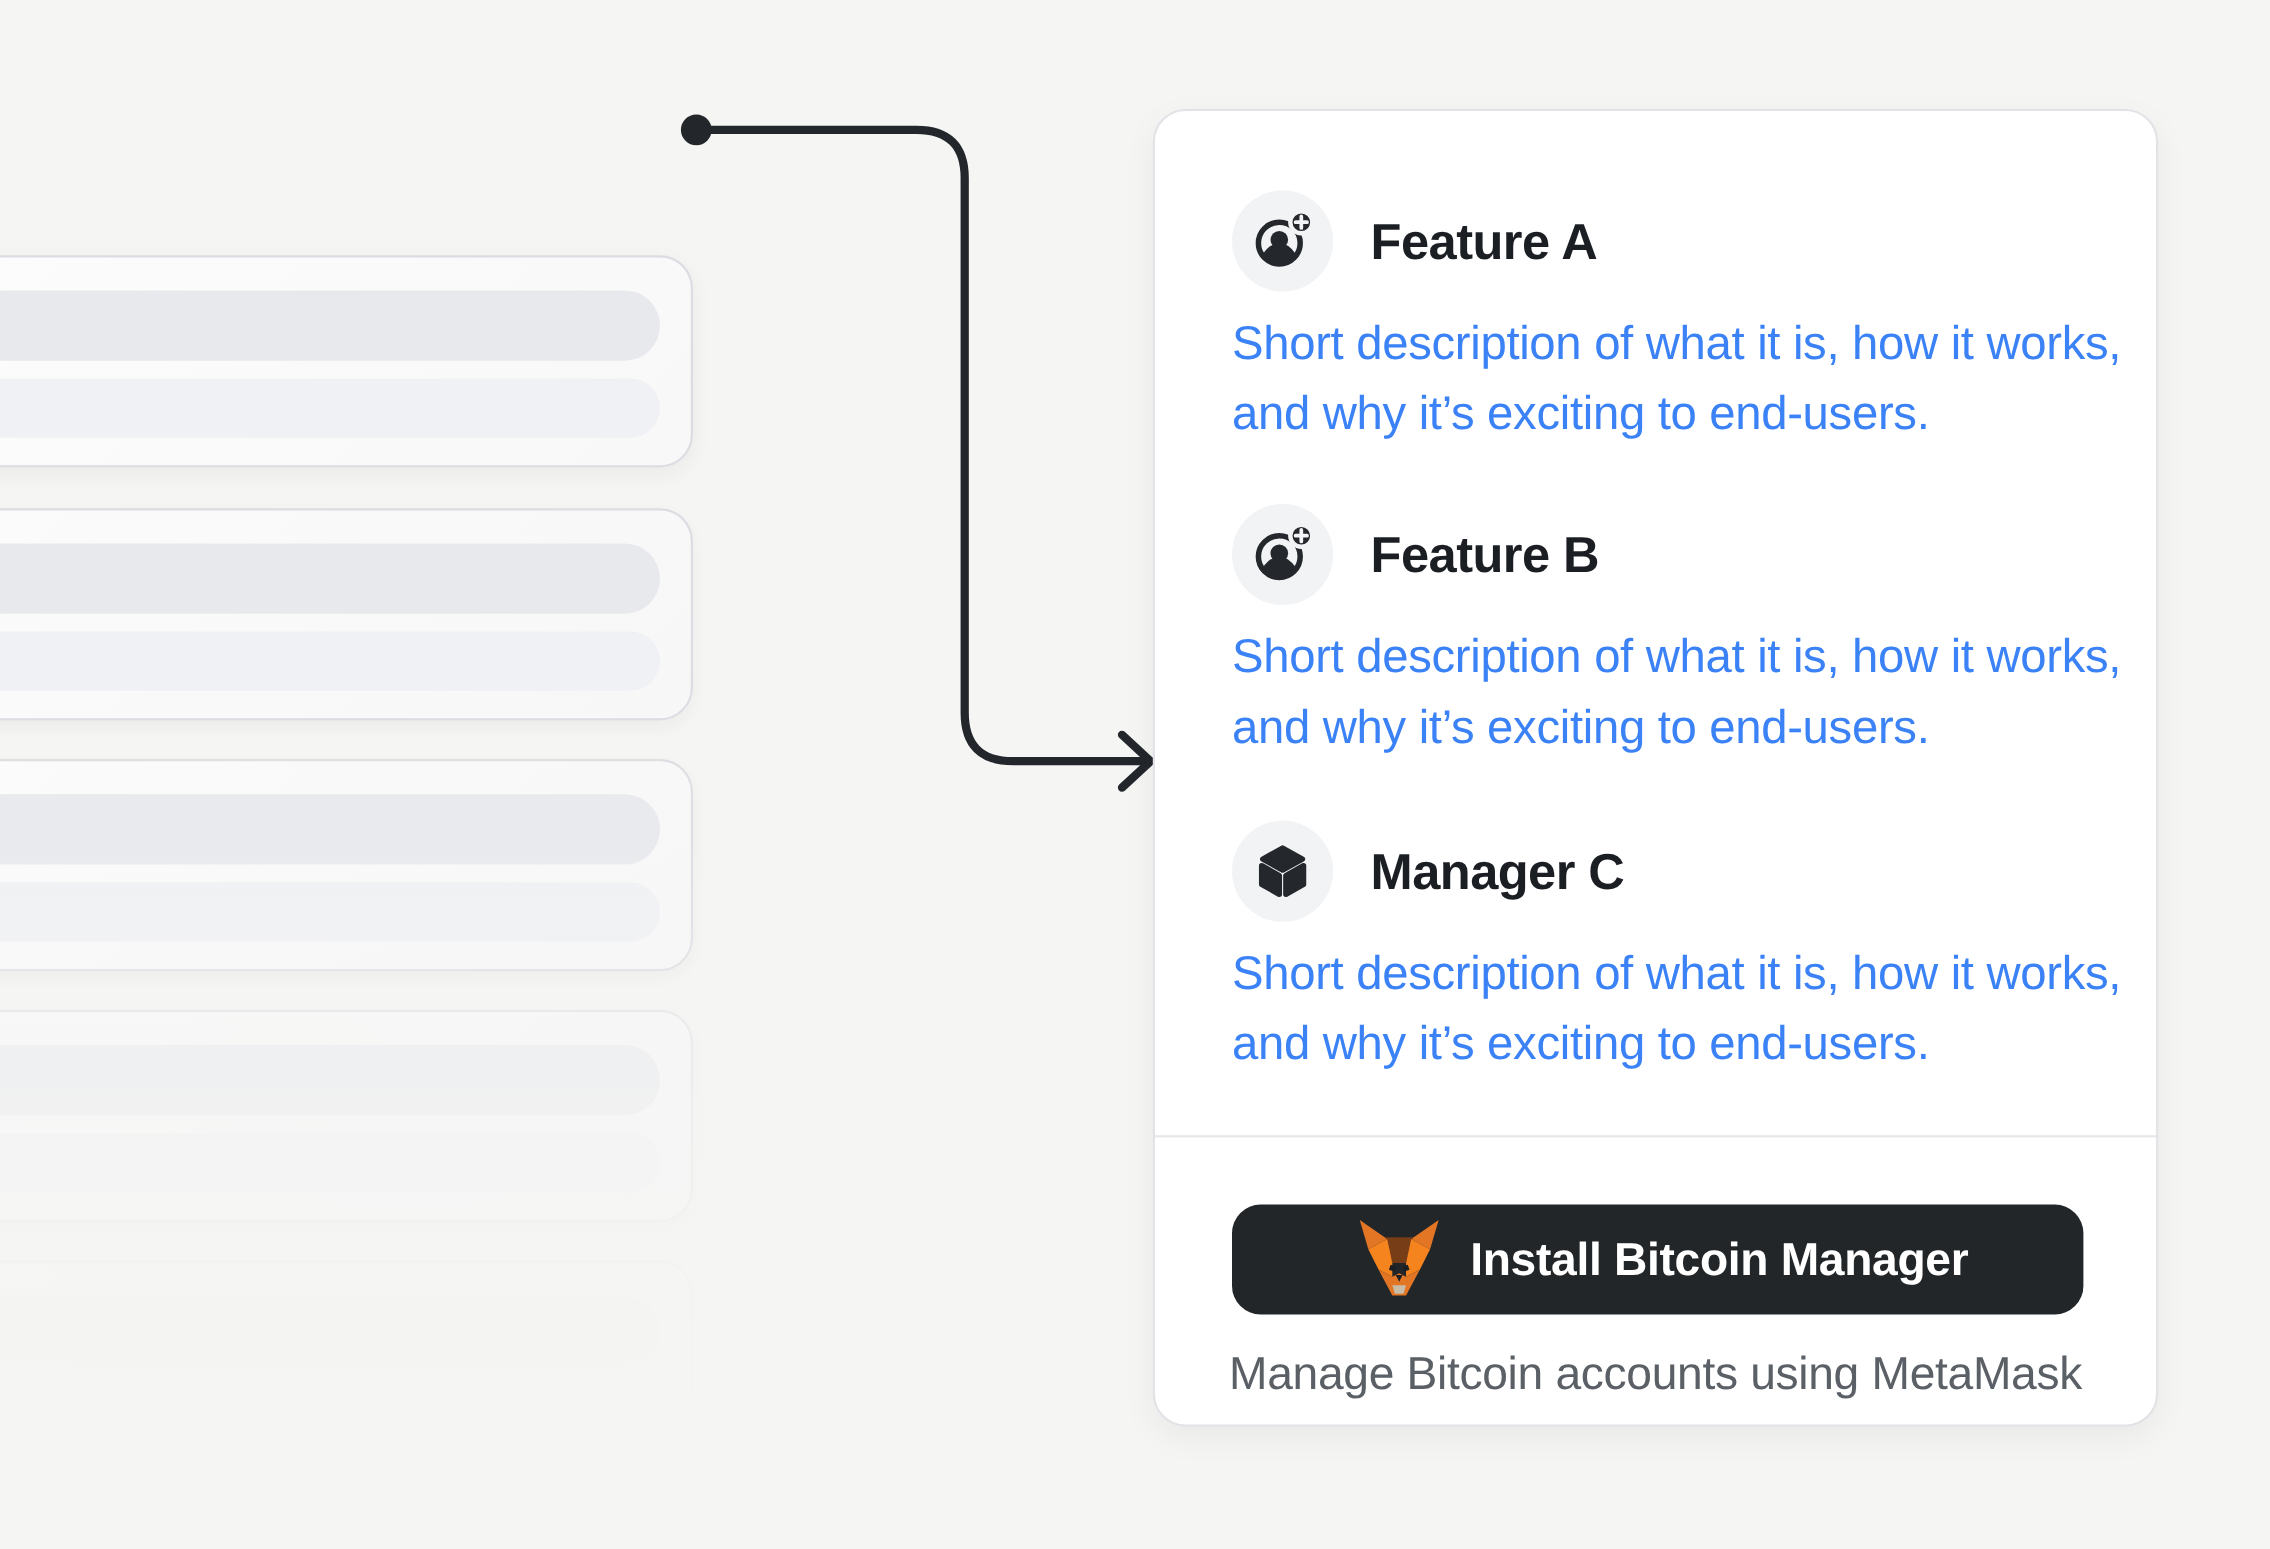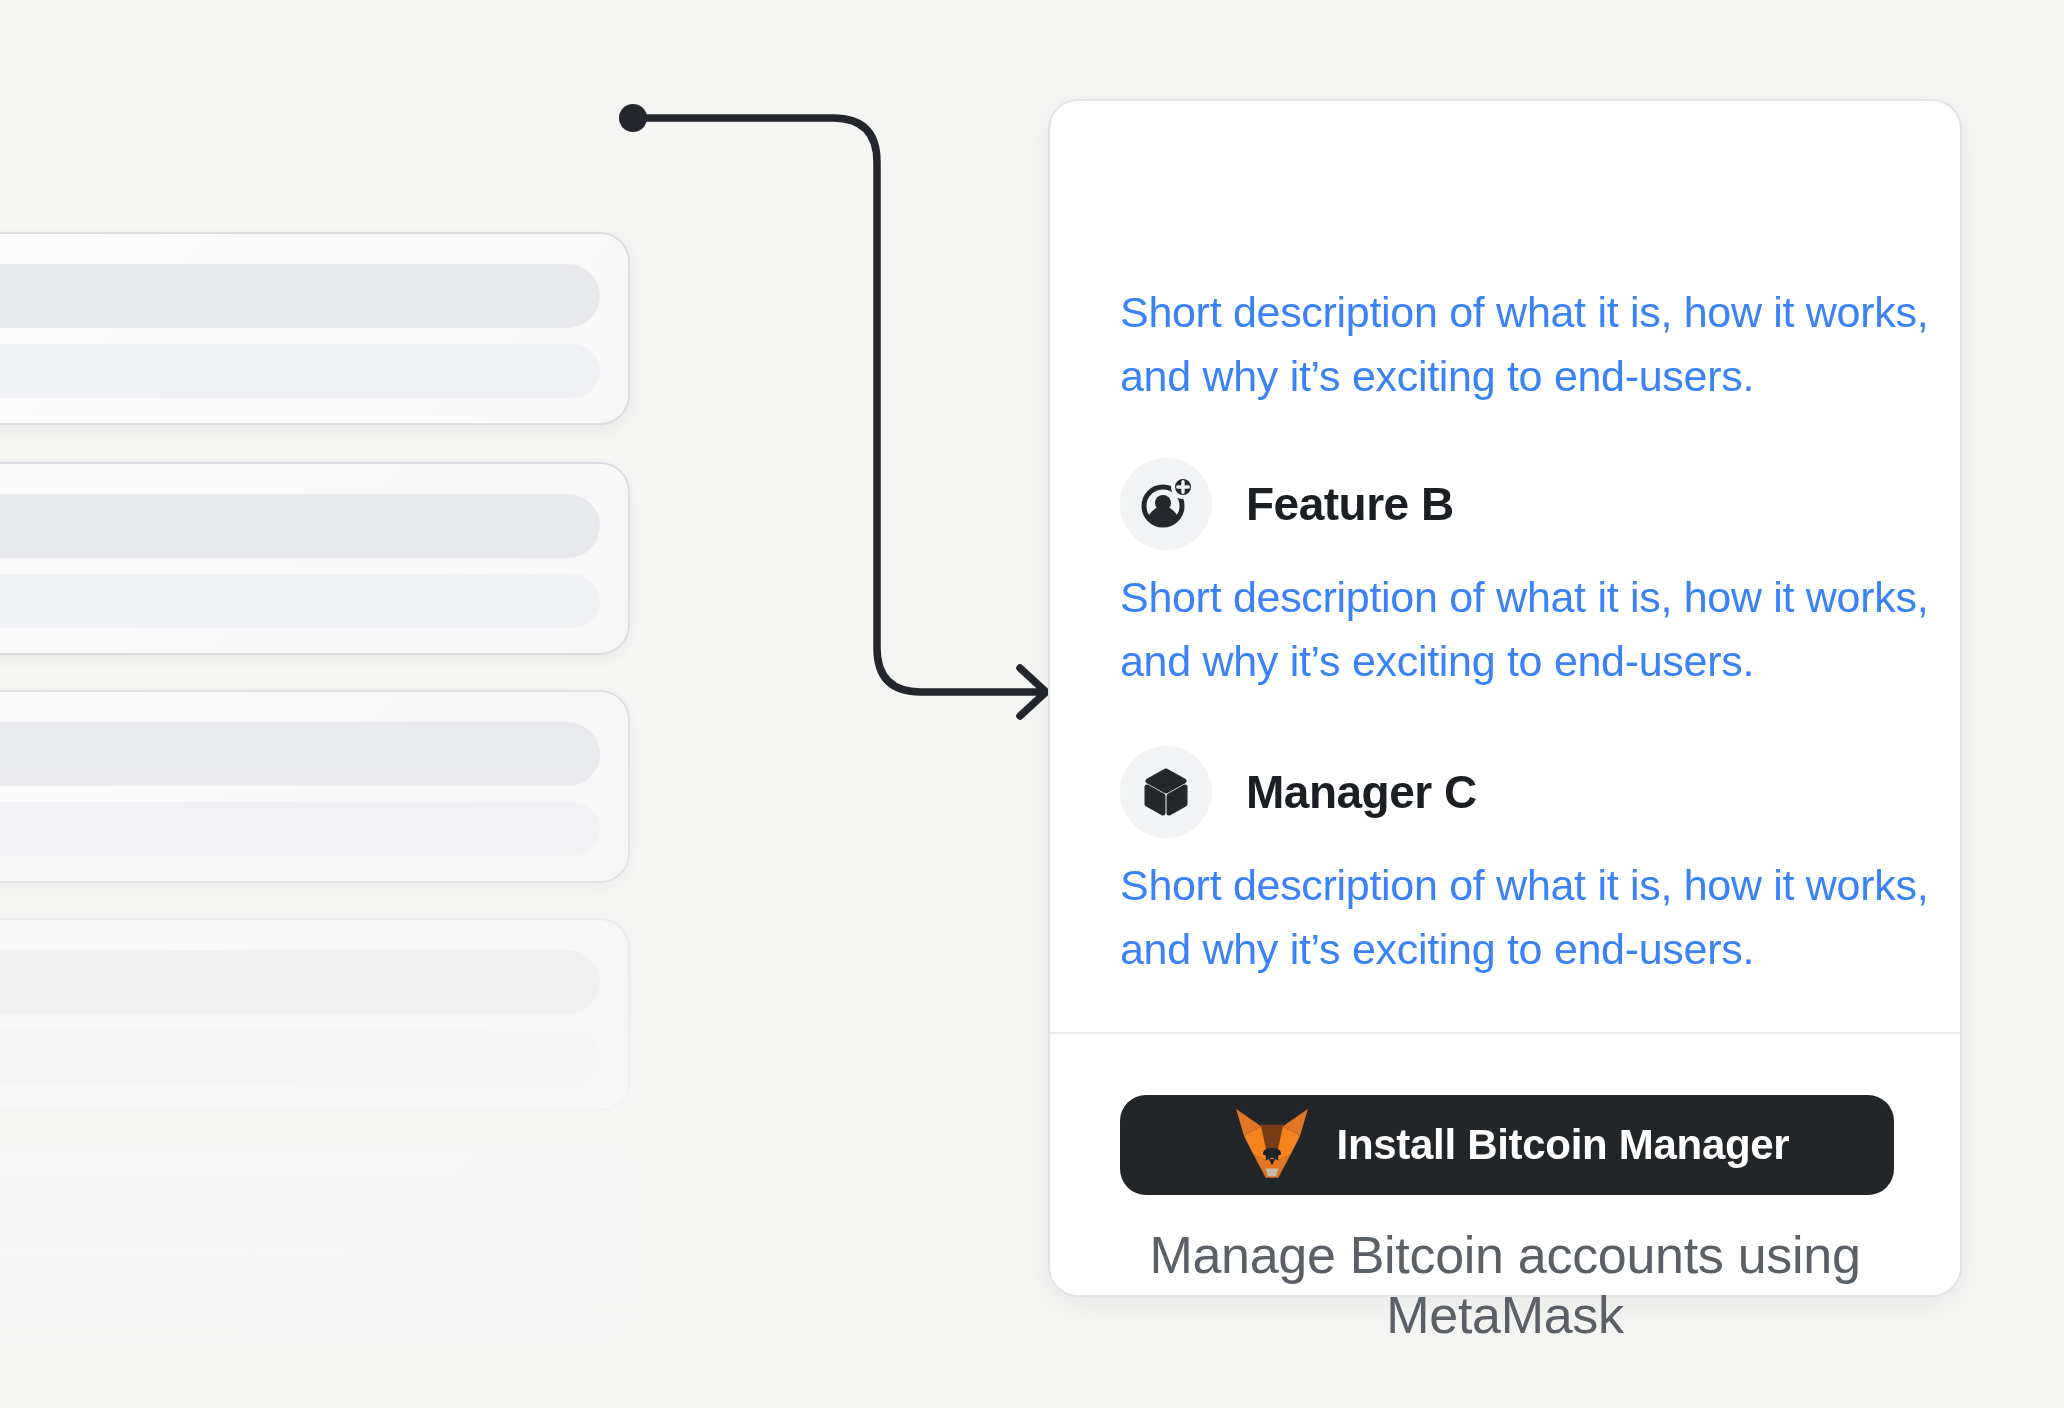--- a/index.html
+++ b/index.html
@@ -69,21 +69,21 @@
 
   .install-button{
     position:absolute;left:70px;top:994px;width:774px;height:100px;
     background:#232629;border:none;border-radius:26px;cursor:pointer;
     display:flex;align-items:center;justify-content:center;gap:26px;
     color:#ffffff;font-family:inherit;font-size:42px;font-weight:700;letter-spacing:-.3px;padding-left:14px;
   }
   .install-button .fox{flex:0 0 auto;display:block;}
   .panel-caption{
     position:absolute;left:0;top:1124px;width:100%;text-align:center;
-    font-size:52px;color:#5b6067;letter-spacing:-.3px;
+    font-size:42px;color:#5b6067;letter-spacing:-.3px;
   }
 </style>
 </head>
 <body>
 
 <div class="stage">
 
   <div class="skeleton-col">
     <div class="skeleton-card sk1">
       <div class="bar bar1"></div>
@@ -110,20 +110,32 @@
 
 
   <svg class="connector" viewBox="0 0 2064 1408" fill="none">
     <circle cx="633" cy="118" r="14" fill="#23272c"></circle>
     <path d="M 633 118 L 833 118 Q 877 118 877 162 L 877 648 Q 877 692 921 692 L 1040 692" stroke="#23272c" stroke-width="7.5" stroke-linecap="round" stroke-linejoin="round"></path>
     <path d="M 1020 668 L 1046 692 L 1020 716" stroke="#23272c" stroke-width="7.5" stroke-linecap="round" stroke-linejoin="round"></path>
   </svg>
 
   <div class="panel-card">
 
+    <div class="feature-row row-a">
+      <div class="icon-circle">
+        <svg width="56" height="56" viewBox="0 0 56 56" fill="none">
+          <circle cx="25" cy="30" r="19" stroke="#24272b" stroke-width="5"></circle>
+          <circle cx="25" cy="27" r="8" fill="#24272b"></circle>
+          <path d="M10 40 A19 19 0 0 0 40 40 Q33 30 25 30 Q17 30 10 40 Z" fill="#24272b"></path>
+          <circle cx="45" cy="11" r="10" fill="#24272b" stroke="#f2f3f5" stroke-width="4"></circle>
+          <path d="M45 5.8 V16.2 M39.8 11 H50.2" stroke="#f2f3f5" stroke-width="3.4" stroke-linecap="round"></path>
+        </svg>
+      </div>
+      <div class="feature-title">Feature A</div>
+    </div>
     <div class="feature-desc desc-a">Short description of what it is, how it works, and why it’s exciting to end-users.</div>
 
     <div class="feature-row row-b">
       <div class="icon-circle">
         <svg width="56" height="56" viewBox="0 0 56 56" fill="none">
           <circle cx="25" cy="30" r="19" stroke="#24272b" stroke-width="5"></circle>
           <circle cx="25" cy="27" r="8" fill="#24272b"></circle>
           <path d="M10 40 A19 19 0 0 0 40 40 Q33 30 25 30 Q17 30 10 40 Z" fill="#24272b"></path>
           <circle cx="45" cy="11" r="10" fill="#24272b" stroke="#f2f3f5" stroke-width="4"></circle>
           <path d="M45 5.8 V16.2 M39.8 11 H50.2" stroke="#f2f3f5" stroke-width="3.4" stroke-linecap="round"></path>

